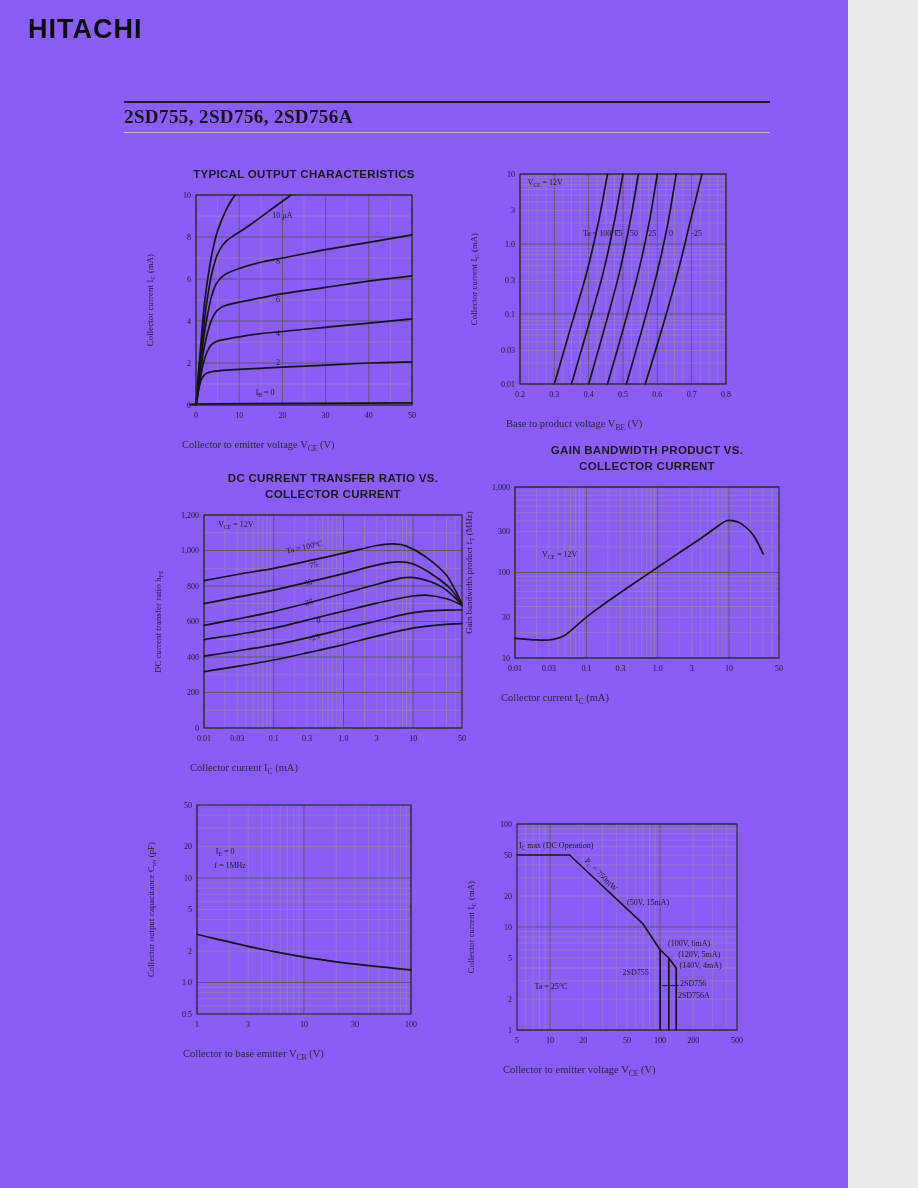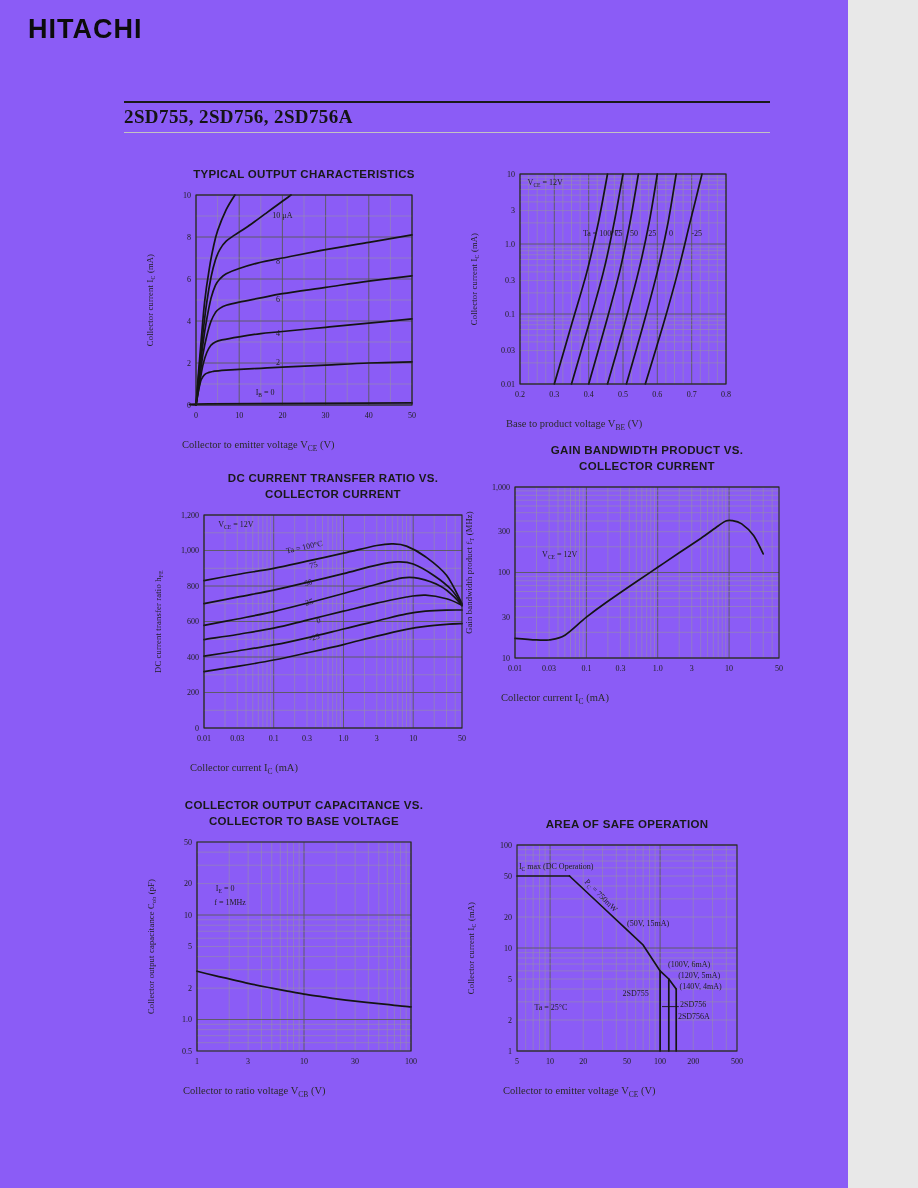--- a/index.html
+++ b/index.html
@@ -378,24 +378,20 @@
             <text x="-5" y="173.5" text-anchor="end" class="tick"><tspan>10</tspan></text>
             <text x="-85.5" y="-43" transform="rotate(-90)" text-anchor="middle" class="axtitle"><tspan>Gain bandwidth product  f</tspan><tspan dy="2" font-size="70%">T</tspan><tspan dy="-2"> (MHz)</tspan></text>
             <text x="27.1" y="70.4" text-anchor="start" class="ann"><tspan>V</tspan><tspan dy="2" font-size="70%">CE</tspan><tspan dy="-2"> = 12V</tspan></text>
           </g>
         </svg>
       </div>
     <div class="caption" id="cap-3"><span>Collector current  I</span><sub>C</sub><span> (mA)</span></div>
   </div>
 
   <div class="chart" id="chart-4">
-    <div class="ctitle">
-      <span>COLLECTOR OUTPUT CAPACITANCE VS.</span><br>
-      <span>COLLECTOR TO BASE VOLTAGE</span>
-    </div>
     <div class="mount" id="plot-4">
         <svg width="282" height="241">
           <g transform="translate(54,8)">
             <g>
               <line x1="0.0" x2="0.0" y1="0" y2="209" stroke="#5a5a5a" stroke-width="0.9"></line>
               <line x1="32.2" x2="32.2" y1="0" y2="209" stroke="#989898" stroke-width="0.5"></line>
               <line x1="51.1" x2="51.1" y1="0" y2="209" stroke="#989898" stroke-width="0.5"></line>
               <line x1="64.4" x2="64.4" y1="0" y2="209" stroke="#989898" stroke-width="0.5"></line>
               <line x1="74.8" x2="74.8" y1="0" y2="209" stroke="#989898" stroke-width="0.5"></line>
               <line x1="83.3" x2="83.3" y1="0" y2="209" stroke="#989898" stroke-width="0.5"></line>
@@ -447,27 +443,24 @@
             <text x="-5" y="107.0" text-anchor="end" class="tick"><tspan>5</tspan></text>
             <text x="-5" y="148.6" text-anchor="end" class="tick"><tspan>2</tspan></text>
             <text x="-5" y="180.0" text-anchor="end" class="tick"><tspan>1.0</tspan></text>
             <text x="-5" y="211.5" text-anchor="end" class="tick"><tspan>0.5</tspan></text>
             <text x="-104.5" y="-43" transform="rotate(-90)" text-anchor="middle" class="axtitle"><tspan>Collector output capacitance  C</tspan><tspan dy="2" font-size="70%">ob</tspan><tspan dy="-2"> (pF)</tspan></text>
             <text x="18.8" y="49.0" text-anchor="start" class="ann"><tspan>I</tspan><tspan dy="2" font-size="70%">E</tspan><tspan dy="-2"> = 0</tspan></text>
             <text x="17.3" y="62.9" text-anchor="start" class="ann"><tspan>f = 1MHz</tspan></text>
           </g>
         </svg>
       </div>
-    <div class="caption" id="cap-4"><span>Collector to ratio voltage  V</span><sub>CB</sub><span> (V)</span></div>
+    <div class="caption" id="cap-4"><span>Collector to base emitter  V</span><sub>CB</sub><span> (V)</span></div>
   </div>
 
   <div class="chart" id="chart-5">
-    <div class="ctitle">
-      <span>AREA OF SAFE OPERATION</span>
-    </div>
     <div class="mount" id="plot-5">
         <svg width="288" height="238">
           <g transform="translate(54,8)">
             <g>
               <line x1="0.0" x2="0.0" y1="0" y2="206" stroke="#989898" stroke-width="0.5"></line>
               <line x1="8.7" x2="8.7" y1="0" y2="206" stroke="#989898" stroke-width="0.5"></line>
               <line x1="16.1" x2="16.1" y1="0" y2="206" stroke="#989898" stroke-width="0.5"></line>
               <line x1="22.5" x2="22.5" y1="0" y2="206" stroke="#989898" stroke-width="0.5"></line>
               <line x1="28.1" x2="28.1" y1="0" y2="206" stroke="#989898" stroke-width="0.5"></line>
               <line x1="33.1" x2="33.1" y1="0" y2="206" stroke="#5a5a5a" stroke-width="0.9"></line>

